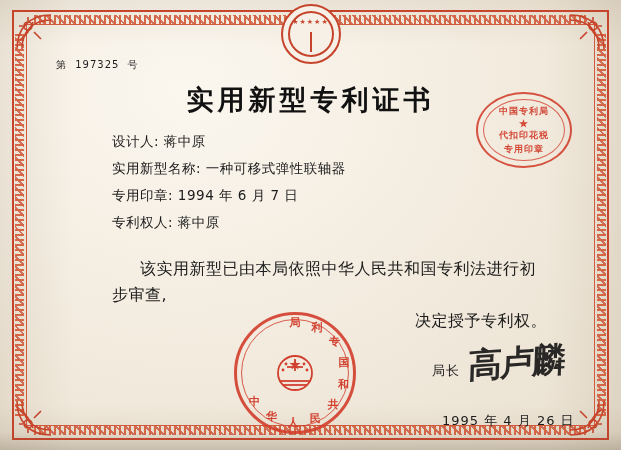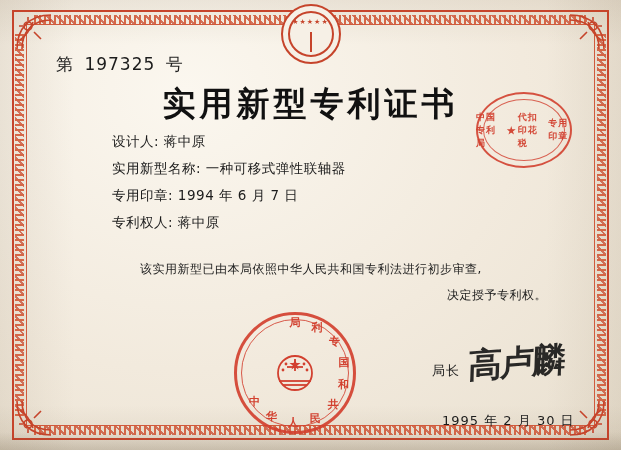--- a/index.html
+++ b/index.html
@@ -137,39 +137,39 @@
     position: absolute;
     left: 44px; top: 44px; right: 44px; bottom: 44px;
     color: #1c1c1c;
     font-family: "DejaVu Sans", sans-serif;
   }
 
   .serial-block {
     position: absolute;
     left: 12px;
     top: 10px;
-    font-size: 17px;
+    font-size: 10px;
     line-height: 21px;
     letter-spacing: 1px;
   }
   .serial-line { white-space: nowrap; }
   .serial-line .num {
     display: inline-block;
     margin: 0 4px;
     letter-spacing: 1px;
   }
 
   .title {
     position: absolute;
     left: 0; right: 0;
     top: 38px;
     text-align: center;
     font-family: "DejaVu Serif", serif;
     font-weight: bold;
-    font-size: 33px;
+    font-size: 27px;
     letter-spacing: 4px;
     color: #111;
   }
 
   .fields {
     position: absolute;
     left: 68px;
     top: 84px;
     font-size: 13.5px;
     line-height: 27px;
@@ -177,21 +177,21 @@
   }
   .field-row { white-space: nowrap; }
   .field-label { }
   .field-value { }
 
   .body-para {
     position: absolute;
     left: 68px;
     right: 30px;
     top: 212px;
-    font-size: 12px;
+    font-size: 16px;
     line-height: 26px;
     letter-spacing: 0.5px;
   }
   .body-para .l1 { text-indent: 28px; }
   .body-para .l2 { text-indent: 28px; text-align: right; }
 
   
   .big-seal {
     position: absolute;
     left: 190px;
@@ -259,20 +259,21 @@
     position: absolute;
     inset: 7px;
     border: 1px solid #d2402f;
     border-radius: 50%;
     opacity: 0.8;
   }
   .small-seal .txt {
     position: absolute;
     inset: 0;
     display: flex;
+    flex-direction: column;
     align-items: center;
     justify-content: center;
     gap: 1px;
     font-family: "DejaVu Serif", serif;
     font-size: 9px;
     font-weight: bold;
     letter-spacing: 1px;
     opacity: 0.95;
   }
   .small-seal .star {
@@ -459,18 +460,18 @@
         <span style="transform: rotate(-256deg) translateY(-50px) rotate(256deg);">和</span>
         <span style="transform: rotate(-282deg) translateY(-50px) rotate(282deg);">国</span>
         <span style="transform: rotate(-308deg) translateY(-50px) rotate(308deg);">专</span>
         <span style="transform: rotate(-334deg) translateY(-50px) rotate(334deg);">利</span>
         <span style="transform: rotate(-360deg) translateY(-50px) rotate(360deg);">局</span>
       </div>
     </div>
 
     <div class="sign-row">局长</div>
     <div class="signature">高卢麟</div>
-    <div class="date-line">1995 年 2 月 30 日</div>
+    <div class="date-line">1995 年 4 月 26 日</div>
 
   </div>
 
   <div class="bottom-shadow"></div>
 </div>
 
 </body></html>

